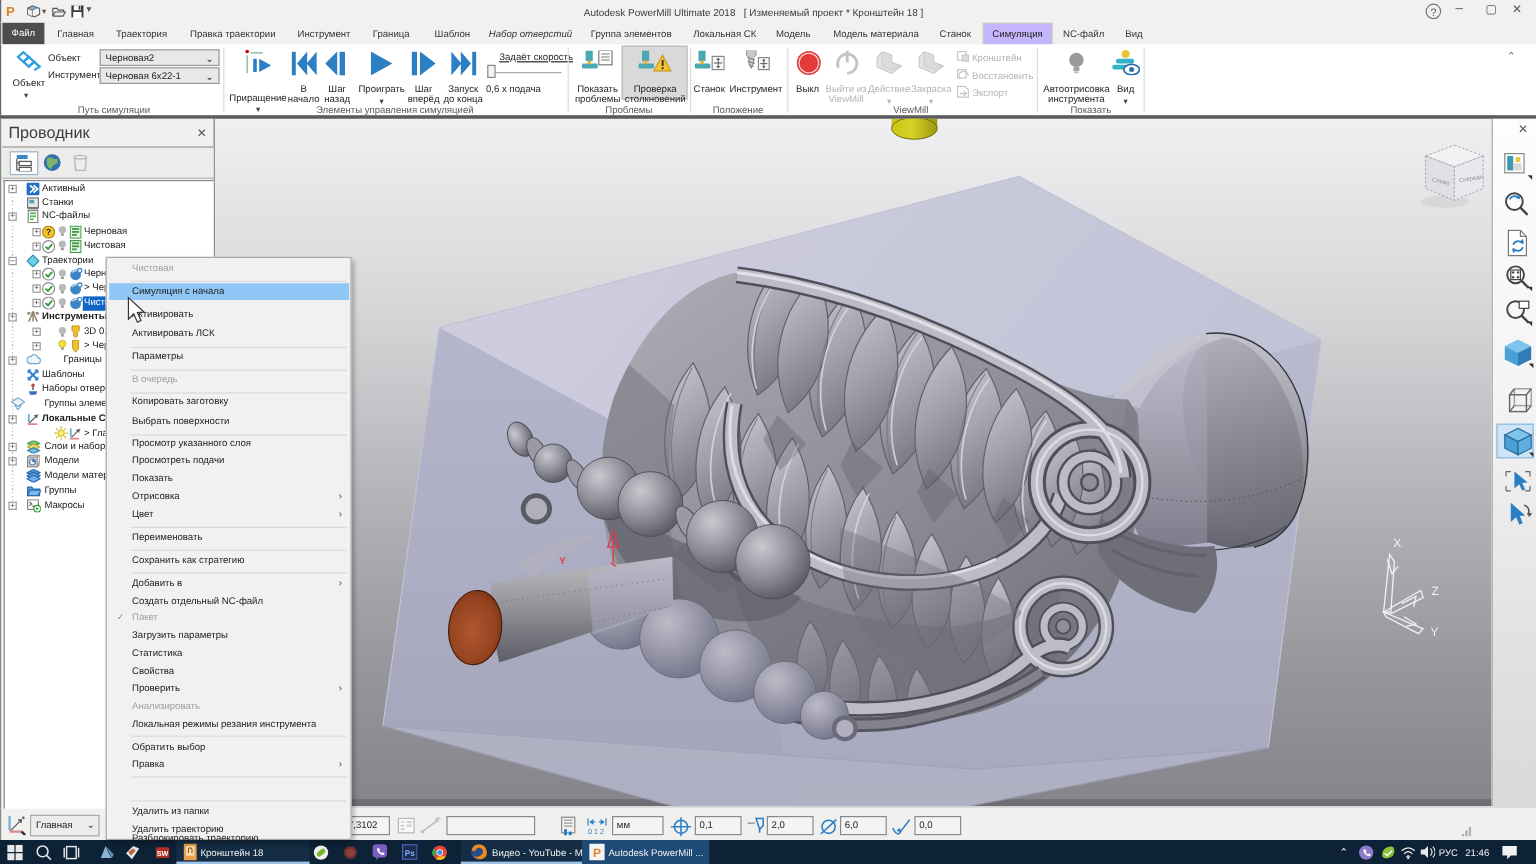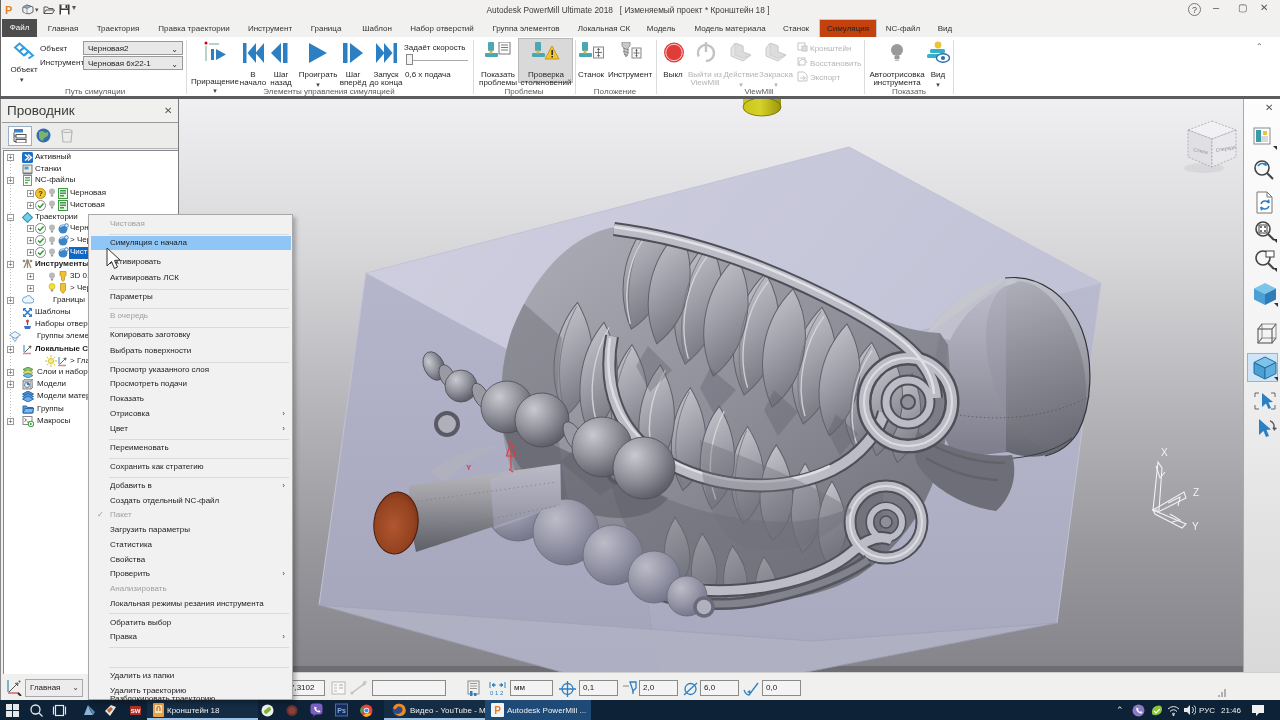--- a/index.html
+++ b/index.html
@@ -8,21 +8,21 @@
   .abs { position:absolute; }
   .ctr { transform:translateX(-50%); white-space:nowrap; }
   
   #titlebar { left:0; top:0; width:1280px; height:19px; background:#f2f1f0; border-left:1px solid #666; }
   #title-text { left:0; top:5px; width:1256px; text-align:center; font-size:8.3px; color:#3a3a3a; }
   .winbtn { top:3px; font-size:10px; color:#555; }
   
   #tabs { left:0; top:19px; width:1280px; height:18px; background:#f1f1f0; border-left:1px solid #666; }
   .tab { top:24px; font-size:8px; color:#333; }
   #tab-file { left:2px; top:19px; width:35px; height:18px; background:#4d4d4d; color:#fff; text-align:center; line-height:18px; font-size:8px; }
-  #tab-sim { left:819px; top:19px; width:58px; height:18px; background:#c2410c; border:1px solid #c8c8c8; border-bottom:none; text-align:center; line-height:17px; font-size:8px; color:#222; }
+  #tab-sim { left:819px; top:19px; width:58px; height:18px; background:#c4b5fd; border:1px solid #c8c8c8; border-bottom:none; text-align:center; line-height:17px; font-size:8px; color:#222; }
   
   #ribbon { left:0; top:37px; width:1280px; height:59px; background:#ffffff; border-left:1px solid #666; }
   .rsep { position:absolute; top:3px; width:1px; height:54px; background:#dcdcdc; }
   .rlabel { position:absolute; top:50px; font-size:8px; color:#5a5a5a; }
   .rtext { position:absolute; font-size:8px; color:#262626; text-align:center; line-height:8px; }
   .gray { color:#b4b4b4 !important; }
   .combo { position:absolute; left:82px; width:100px; height:14.5px; background:#e9e8e8; border:1px solid #999; font-size:8px; color:#222; line-height:13px; padding-left:4px; }
   .caret { position:absolute; font-size:7px; color:#444; }
   #darkline { left:0; top:96px; width:1280px; height:3px; background:#5c5c5e; }
   
@@ -79,21 +79,21 @@
 <div class="abs winbtn" style="left:1238px;top:2px;font-size:10px;">▢</div>
 <div class="abs winbtn" style="left:1260px;top:2px;font-size:10px;">✕</div>
 <div class="abs" id="tabs"></div>
 <div class="abs" id="tab-file">Файл</div>
 <div class="abs tab ctr" style="left:63px;">Главная</div>
 <div class="abs tab ctr" style="left:118px;">Траектория</div>
 <div class="abs tab ctr" style="left:194px;">Правка траектории</div>
 <div class="abs tab ctr" style="left:270px;">Инструмент</div>
 <div class="abs tab ctr" style="left:326px;">Граница</div>
 <div class="abs tab ctr" style="left:377px;">Шаблон</div>
-<div class="abs tab ctr" style="left:442px;">Набор отверстий</div>
+<div class="abs tab ctr" style="left:442px;font-style:italic;">Набор отверстий</div>
 <div class="abs tab ctr" style="left:526px;">Группа элементов</div>
 <div class="abs tab ctr" style="left:604px;">Локальная СК</div>
 <div class="abs tab ctr" style="left:661px;">Модель</div>
 <div class="abs tab ctr" style="left:730px;">Модель материала</div>
 <div class="abs tab ctr" style="left:796px;">Станок</div>
 <div class="abs tab ctr" style="left:903px;">NC-файл</div>
 <div class="abs tab ctr" style="left:945px;">Вид</div>
 <div class="abs" id="tab-sim">Симуляция</div>
 <div class="abs" id="ribbon">
   
@@ -142,21 +142,21 @@
       <rect x="0" y="0" width="4.5" height="20" fill="#2d7fc4"></rect>
       <path d="M7 0 L20 10 L7 20 Z" fill="#2d7fc4"></path>
     </svg>
   <div class="rtext ctr" style="left:352px;top:34px;">Шаг<br>вперёд</div>
   <svg class="abs" style="left:375px;top:6px;" width="21" height="20" viewBox="0 0 21 20">
       <path d="M0 0 L8.5 10 L0 20 Z" fill="#2d7fc4"></path>
       <path d="M8 0 L16.5 10 L8 20 Z" fill="#2d7fc4"></path>
       <rect x="17.5" y="0" width="3.5" height="20" fill="#2d7fc4"></rect>
     </svg>
   <div class="rtext ctr" style="left:385px;top:34px;">Запуск<br>до конца</div>
-  <div class="rtext" style="left:403px;top:7px;">Задаёт скорость</div>
+  <div class="rtext" style="left:415px;top:7px;text-decoration:underline;">Задаёт скорость</div>
   <div class="abs" style="left:405px;top:22.5px;width:62px;height:1px;background:#aaa;"></div>
   <div class="abs" style="left:405px;top:17px;width:7px;height:11px;background:#f4f4f4;border:1px solid #888;"></div>
   <div class="rtext" style="left:404px;top:34px;">0,6 х подача</div>
   <div class="rlabel ctr" style="left:328px;">Элементы управления симуляцией</div>
   <div class="rsep" style="left:472px;"></div>
   
   <svg class="abs" style="left:484px;top:5px;" width="26" height="20" viewBox="0 0 26 20">
     <rect x="3" y="0" width="6" height="9" rx="1" fill="#4aa8b4"></rect>
       <rect x="0" y="11" width="13" height="4" rx="1" fill="#4aa8b4"></rect>
       <rect x="4.5" y="8.5" width="3" height="3" fill="#e8b33a"></rect>

